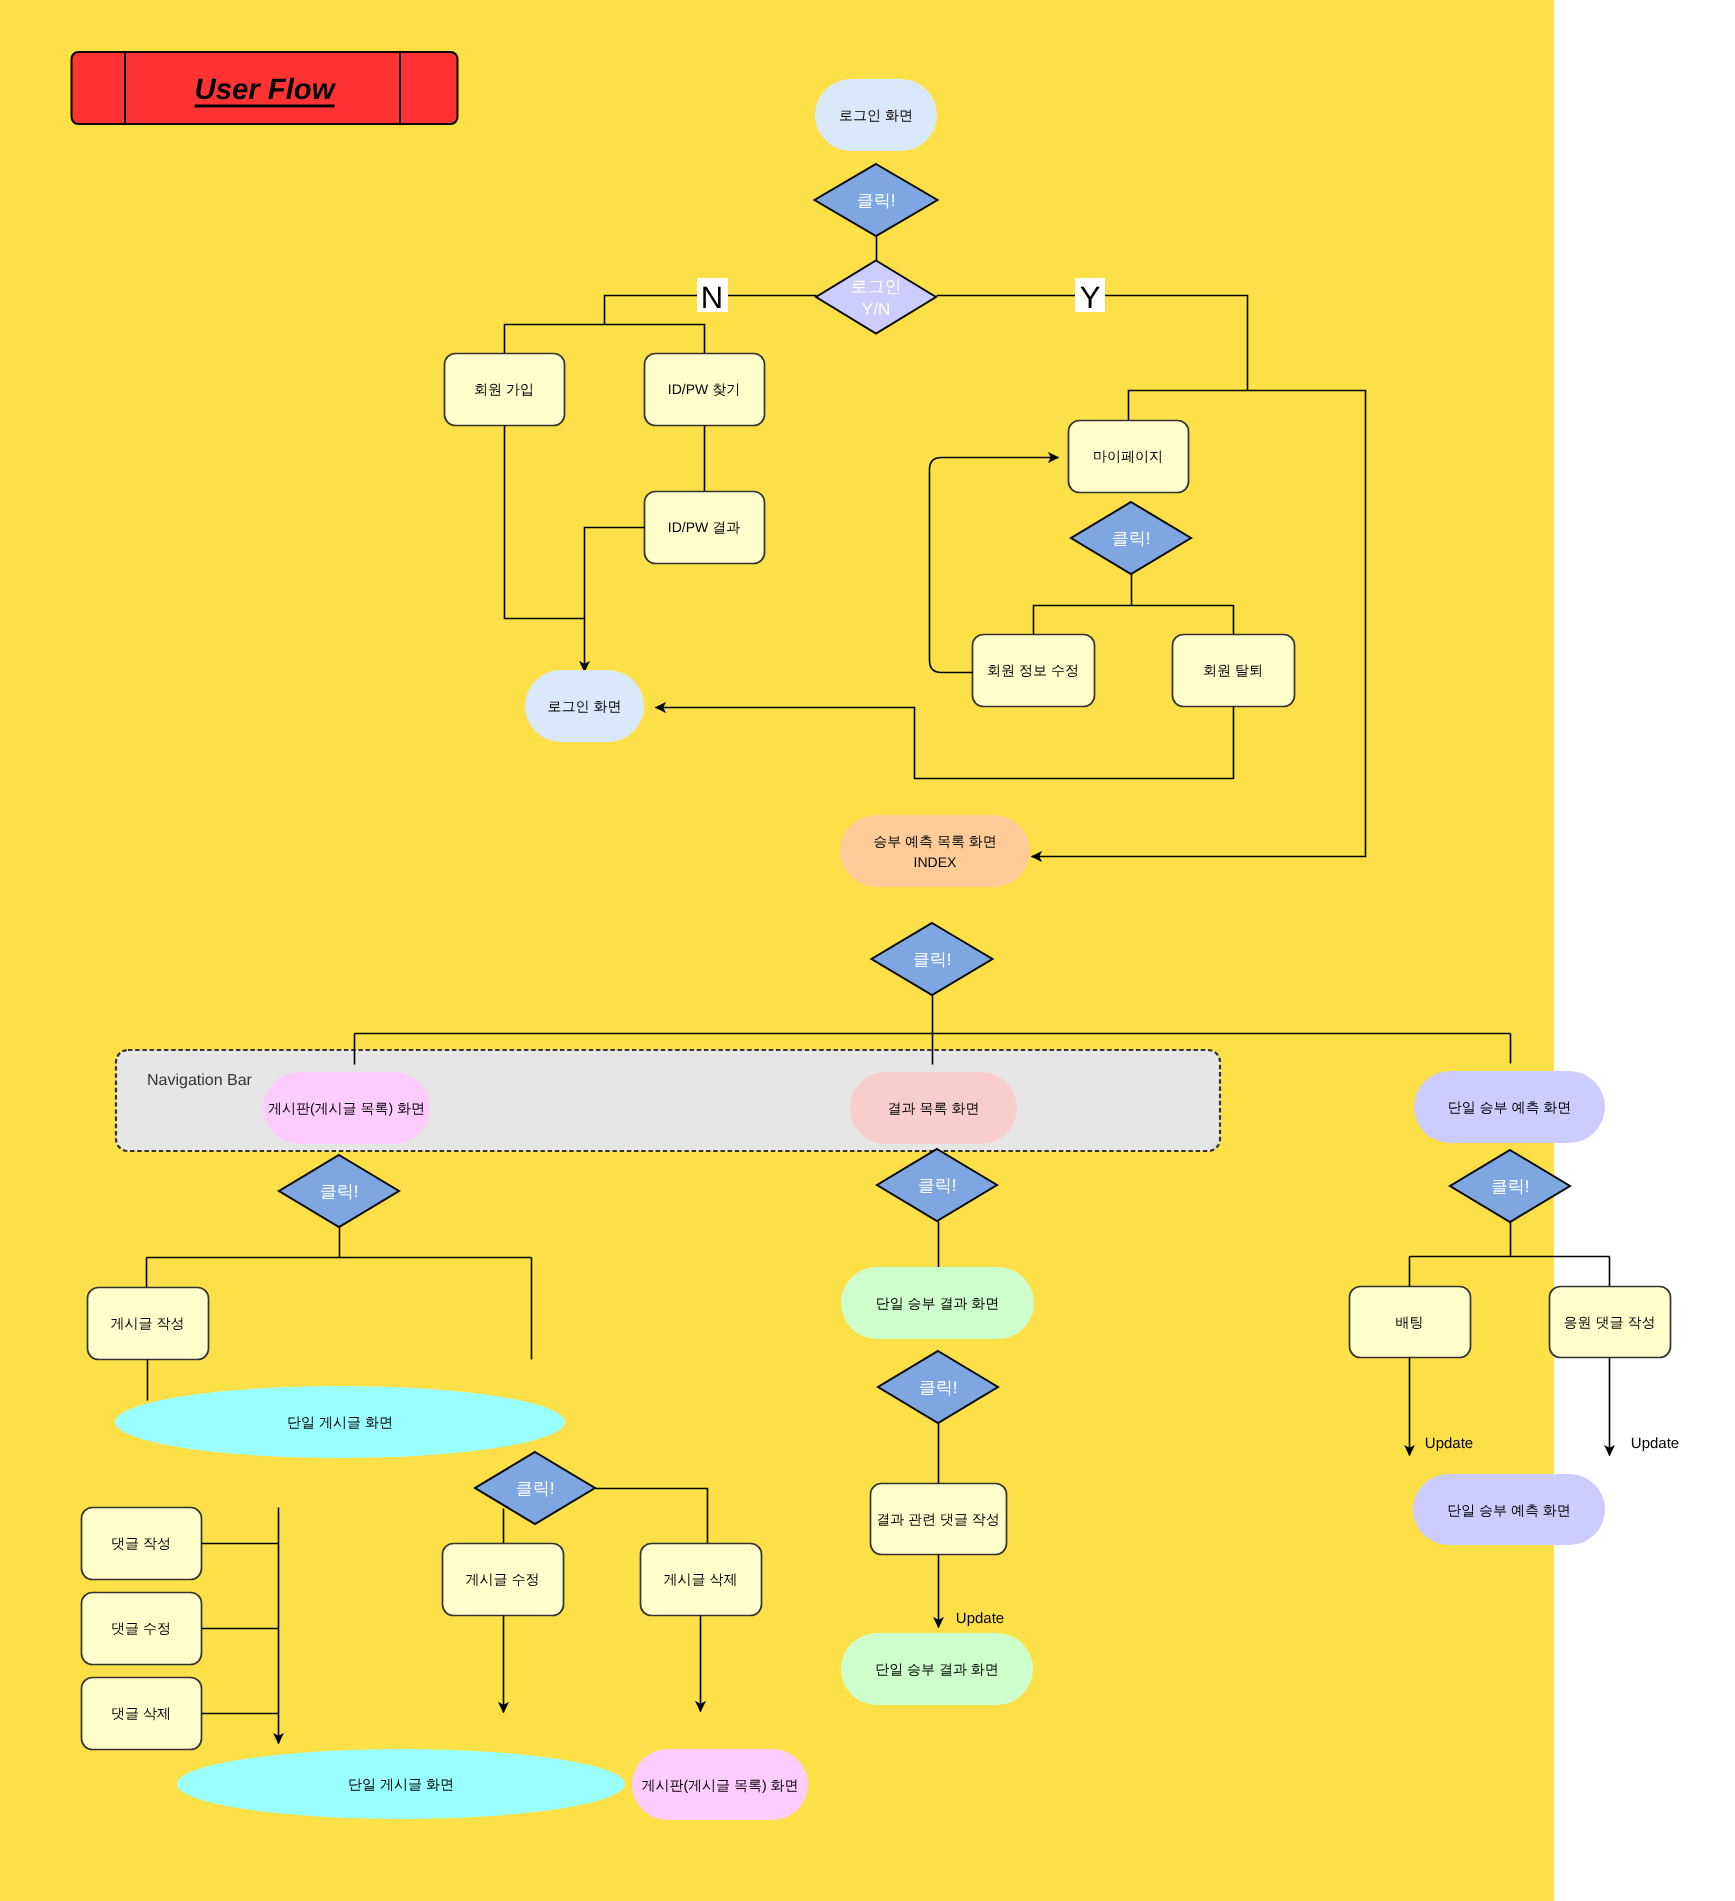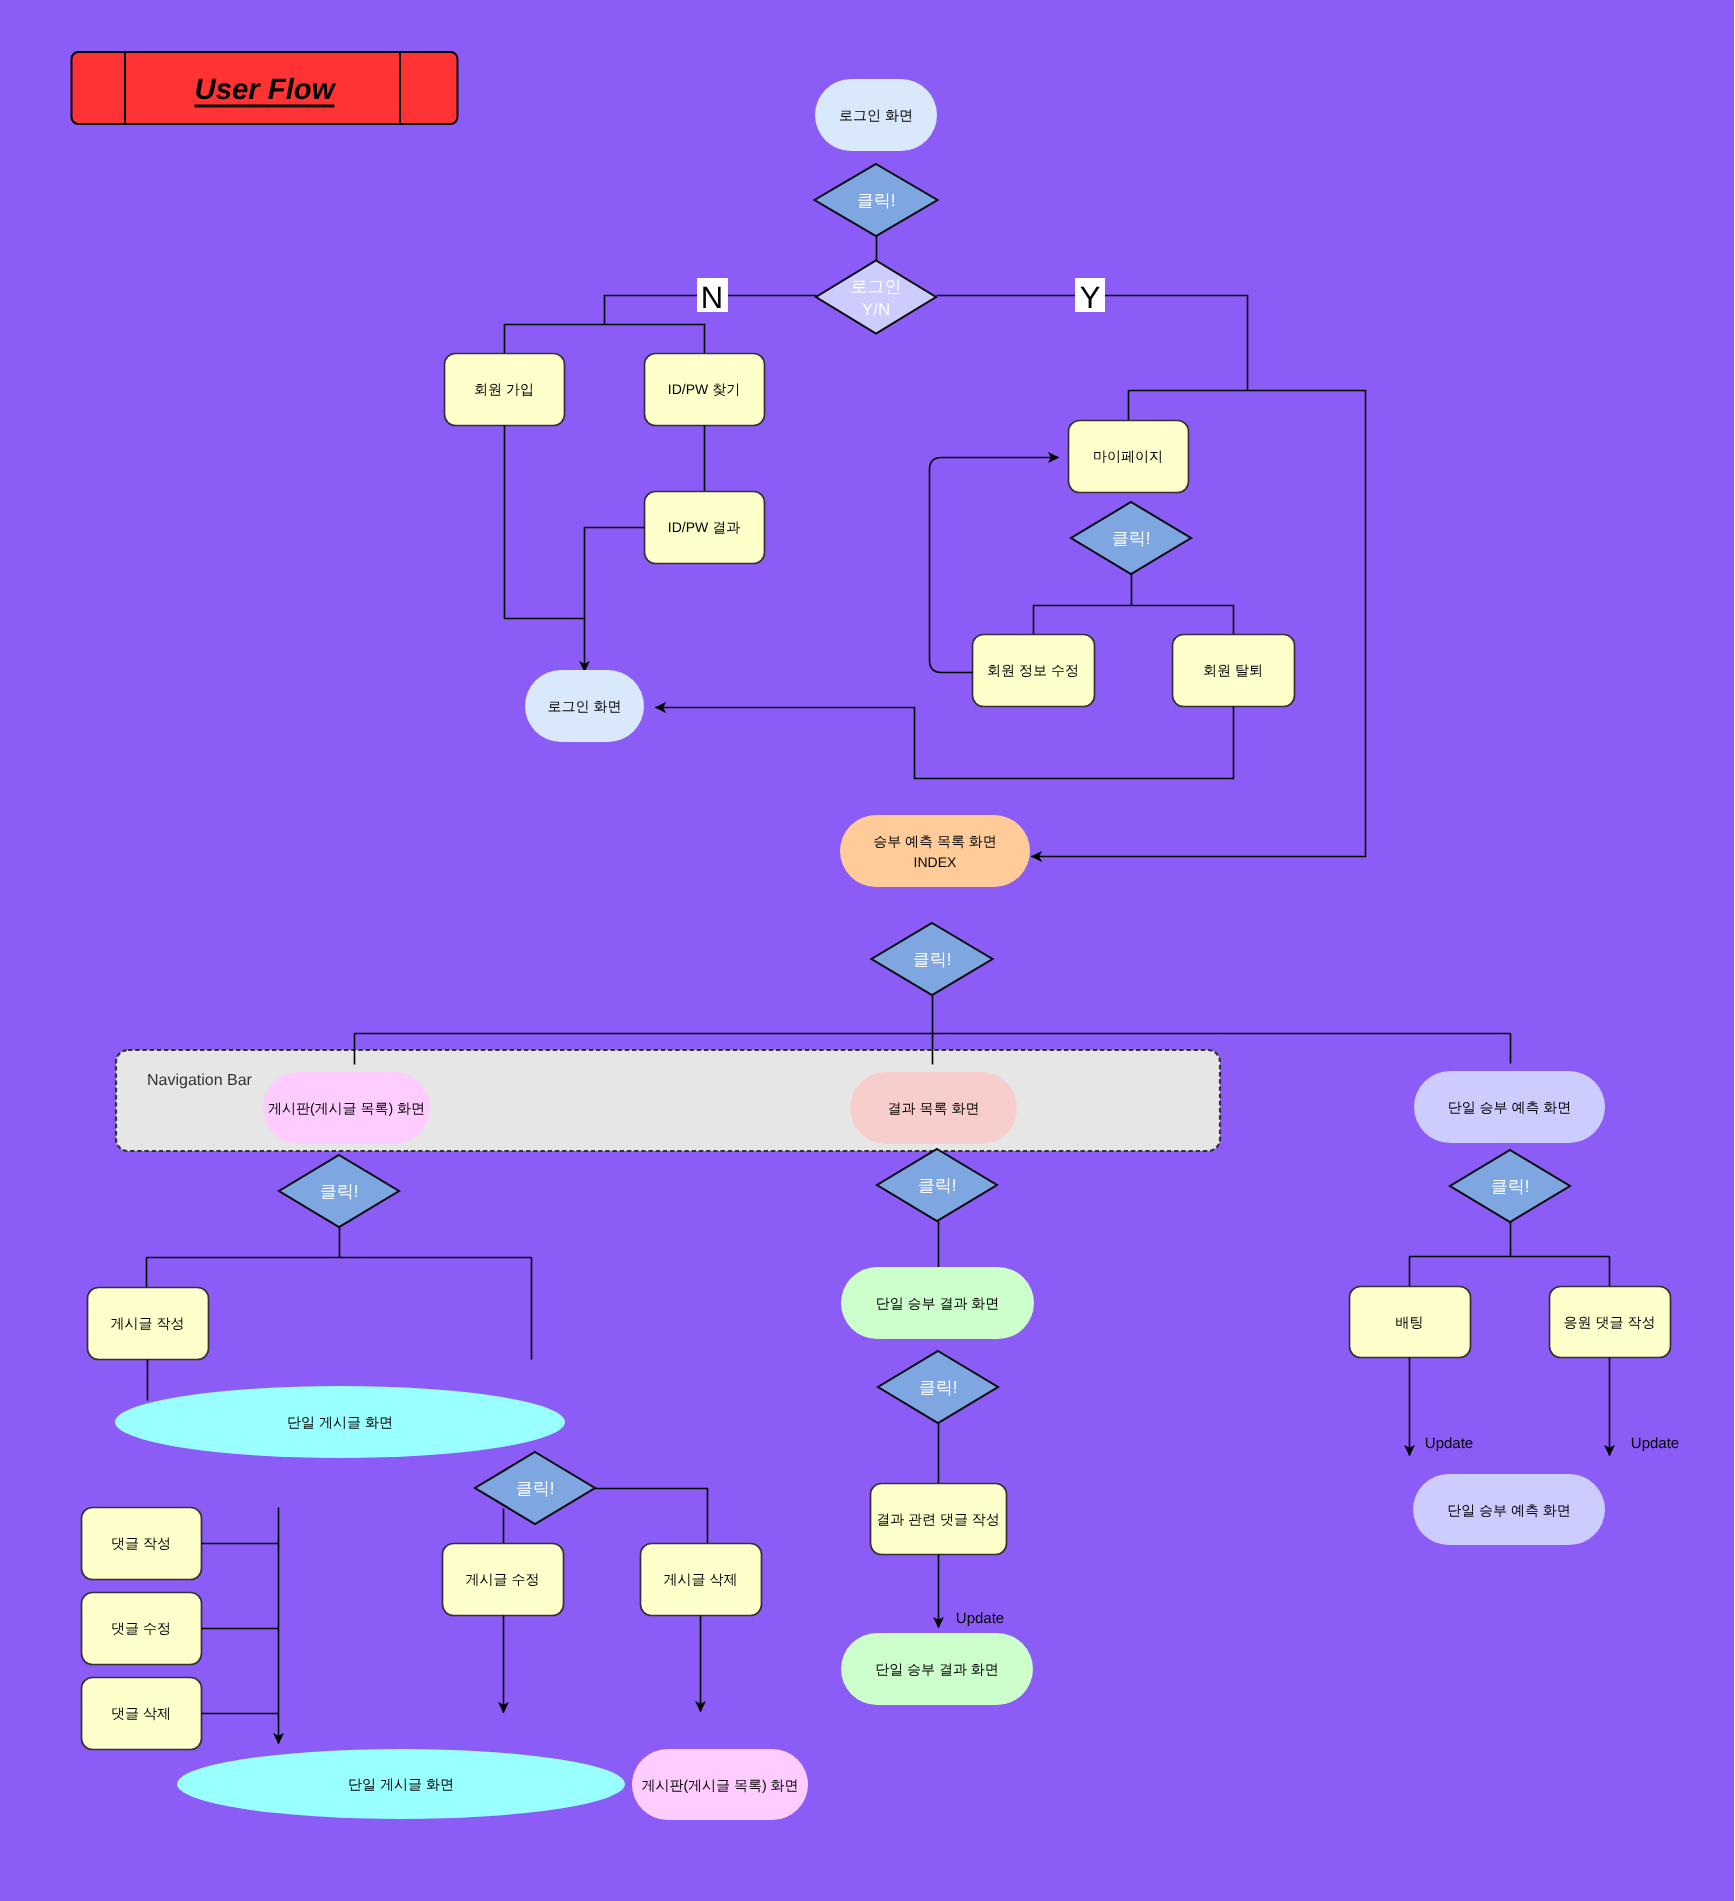--- a/index.html
+++ b/index.html
@@ -1,21 +1,21 @@
 <!DOCTYPE html>
 <html><head>
 <meta charset="utf-8">
 <title>User Flow</title>
 <style>
   html,body{margin:0;padding:0;background:#ffffff;}
   body{width:1735px;height:1901px;overflow:hidden;
        font-family:"Liberation Sans",sans-serif;
        -webkit-font-smoothing:antialiased;
        text-rendering:geometricPrecision;}
-  #canvas{position:relative;width:1734px;height:1901px;background:#8b5cf6;}
+  #canvas{position:relative;width:1554px;height:1901px;background:#fde047;}
   #diagram{position:absolute;left:0;top:0;}
 </style>
 </head>
 <body>
 
 <div id="canvas">
   <svg id="diagram" width="1735" height="1901" viewBox="0 0 1735 1901">
       <defs>
         <marker id="arrowhead" markerWidth="14" markerHeight="14" refX="10.6" refY="5.5" orient="auto" markerUnits="userSpaceOnUse">
           <path d="M 0 0 L 11.3 5.5 L 0 11 L 2.9 5.5 Z" fill="#000000"></path>

